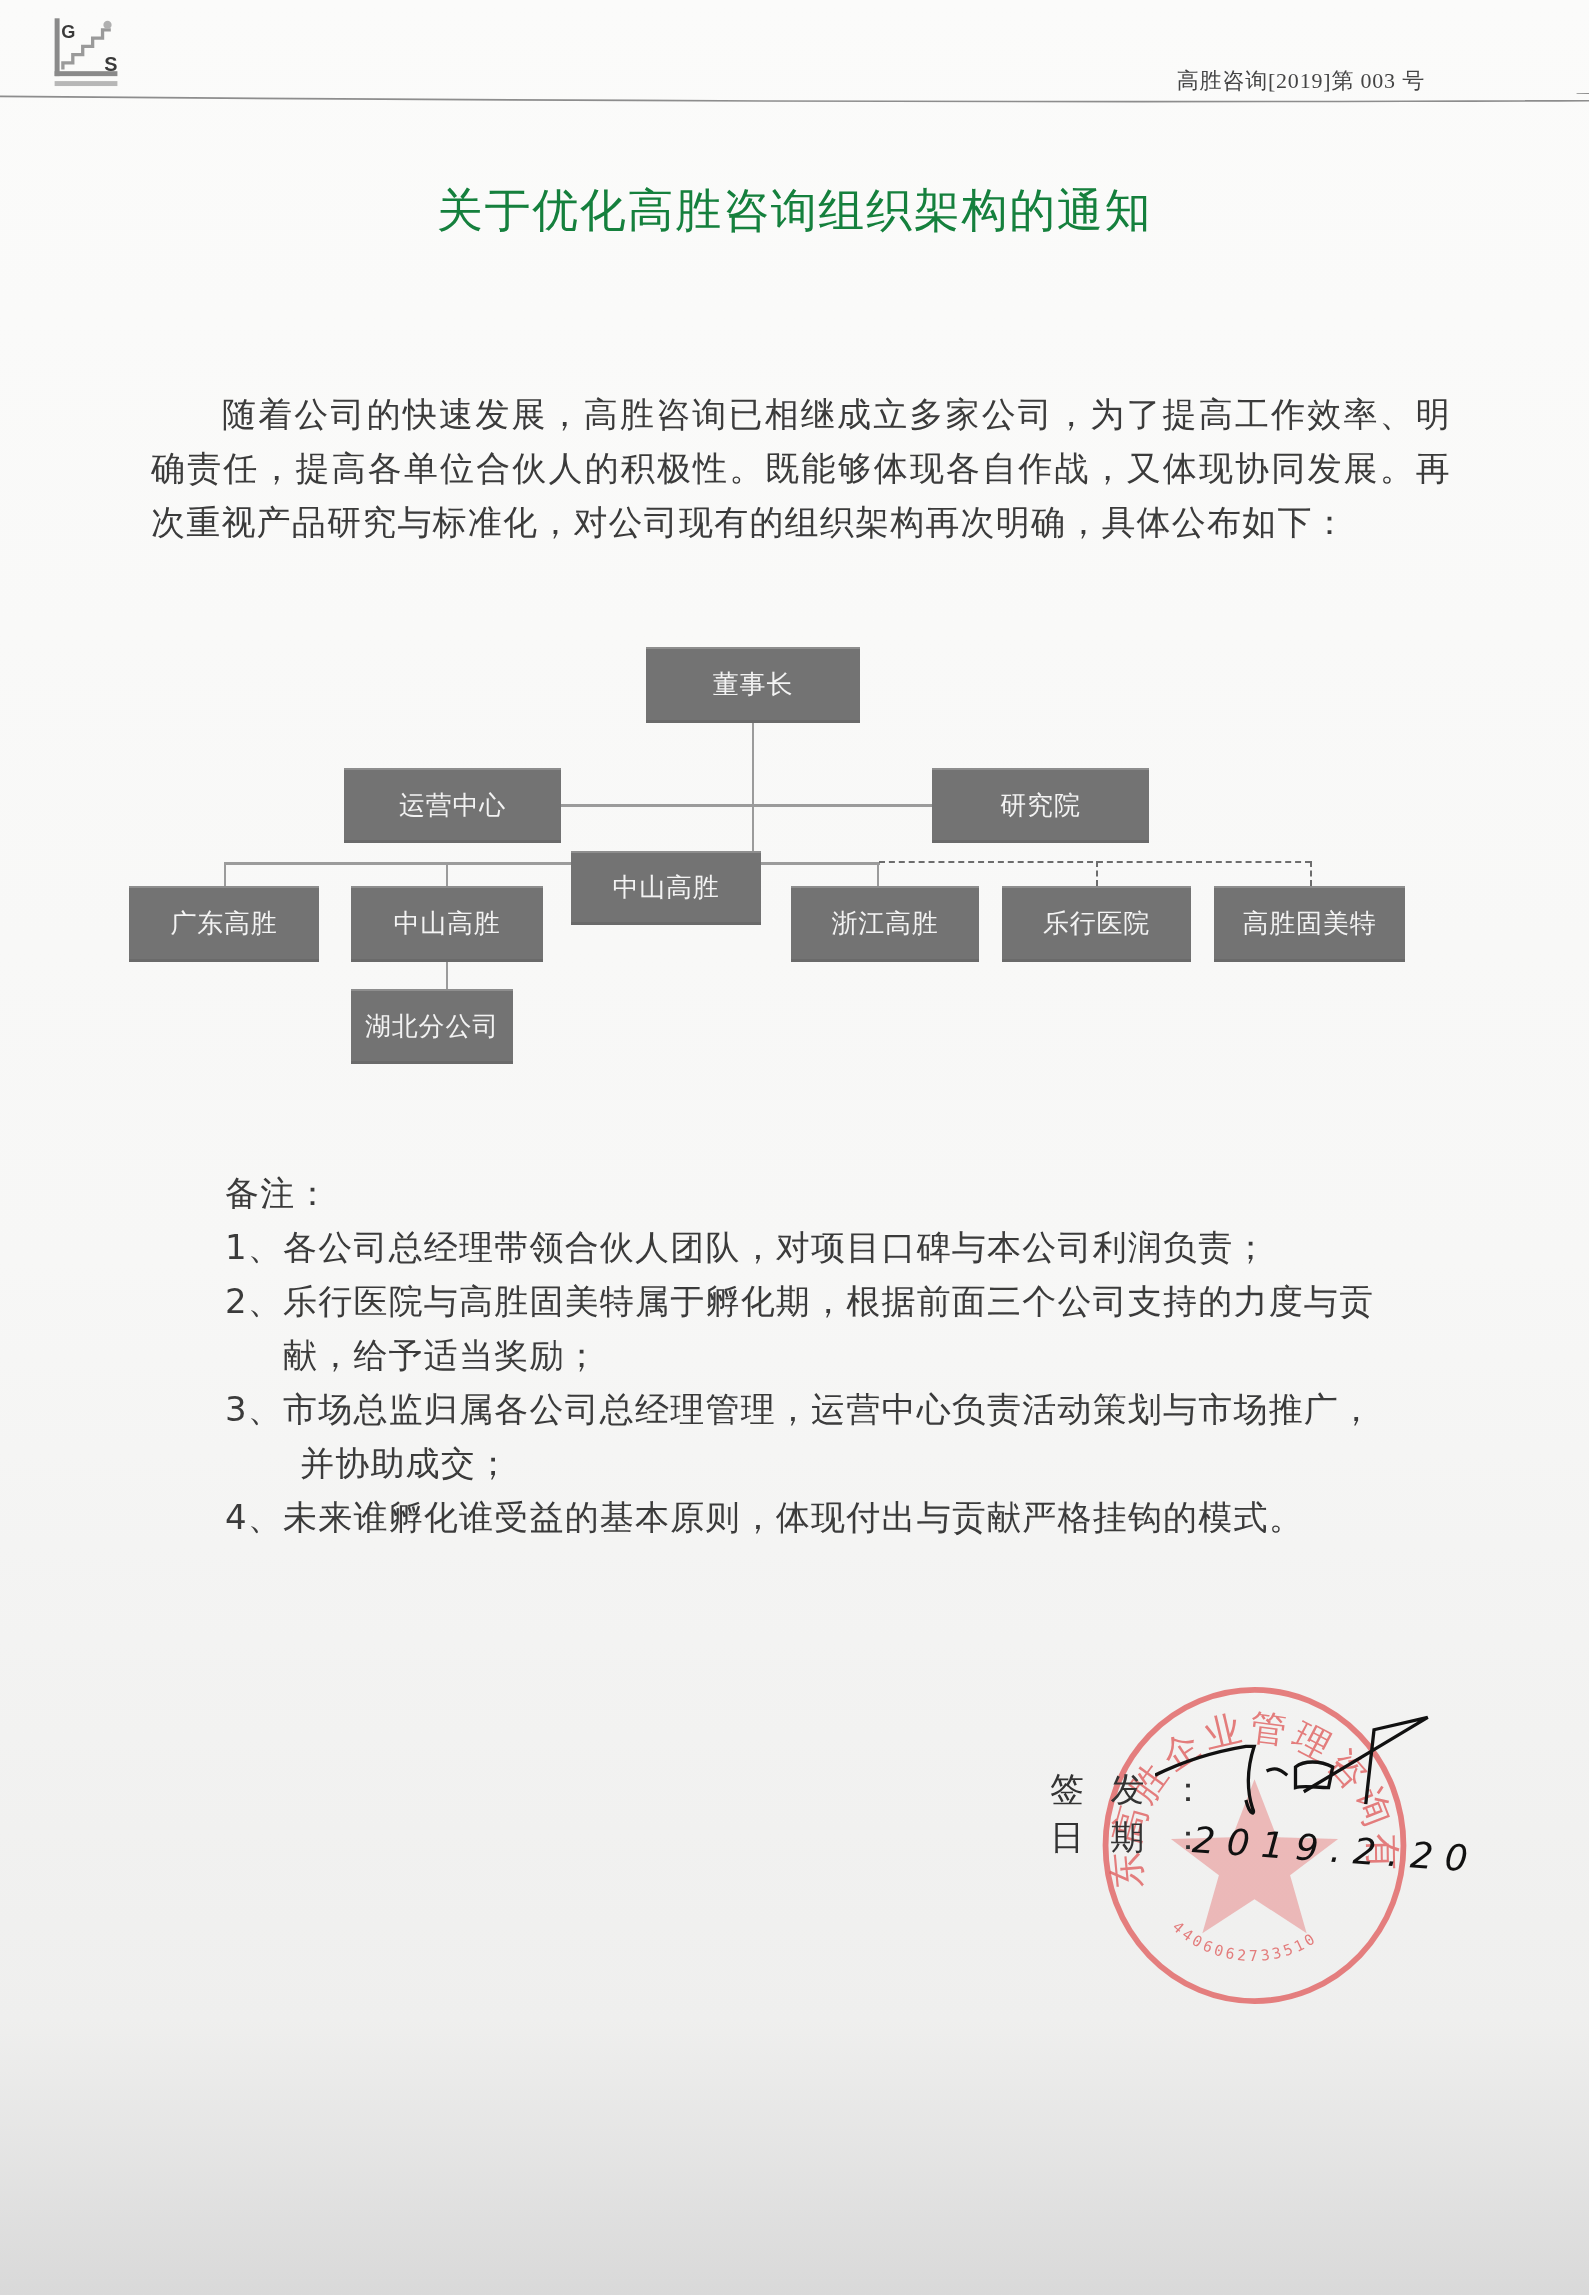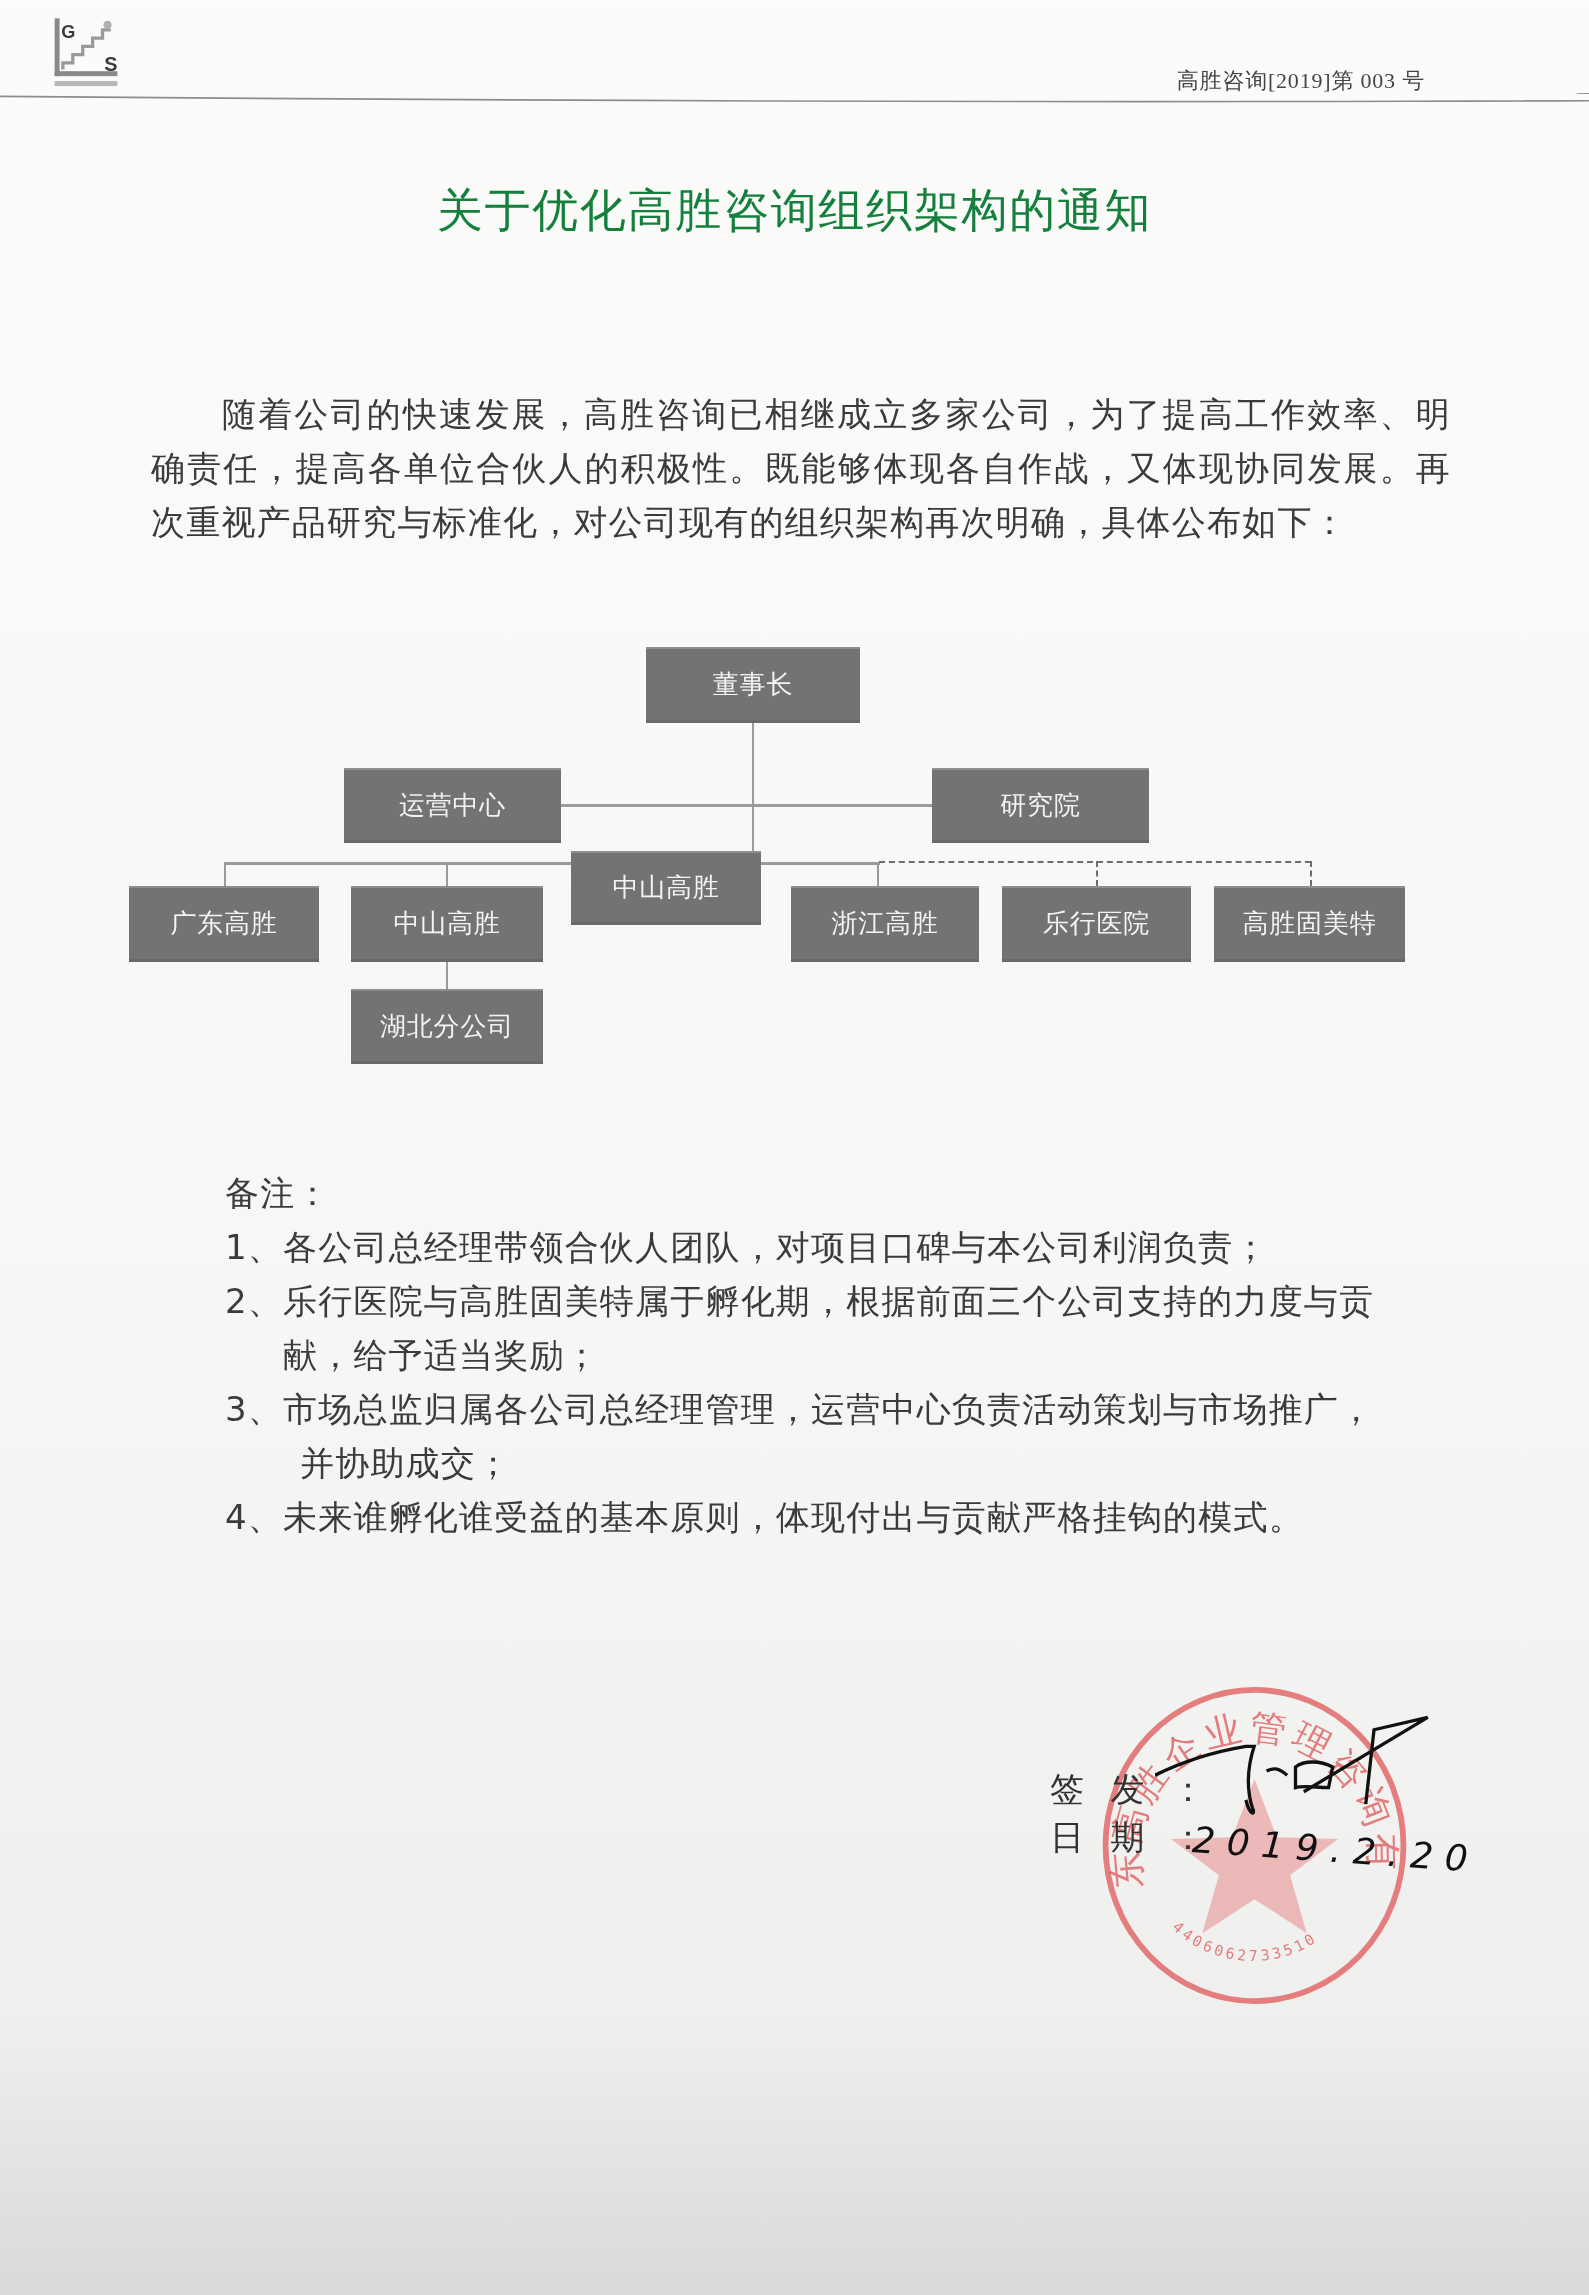--- a/index.html
+++ b/index.html
@@ -102,21 +102,21 @@
 
   <div class="box" style="left:646px; top:647px; width:214px; height:76px;">董事长</div>
   <div class="box" style="left:344px; top:768px; width:217px; height:75px;">运营中心</div>
   <div class="box" style="left:932px; top:768px; width:217px; height:75px;">研究院</div>
   <div class="box" style="left:129px; top:886px; width:190px; height:76px;">广东高胜</div>
   <div class="box" style="left:351px; top:886px; width:192px; height:76px;">中山高胜</div>
   <div class="box" style="left:571px; top:851px; width:190px; height:74px;">中山高胜</div>
   <div class="box" style="left:791px; top:886px; width:188px; height:76px;">浙江高胜</div>
   <div class="box" style="left:1002px; top:886px; width:189px; height:76px;">乐行医院</div>
   <div class="box" style="left:1214px; top:886px; width:191px; height:76px;">高胜固美特</div>
-  <div class="box" style="left:351px; top:989px; width:192px; height:75px;">湖北分公司</div>
+  <div class="box" style="left:351px; top:989px; width:162px; height:75px;">湖北分公司</div>
 </div>
 
 <div class="abs notes">
   <div class="heading">备注：</div>
   <div class="item">
     <span>1、</span><span>各公司总经理带领合伙人团队，对项目口碑与本公司利润负责；</span>
   </div>
   <div class="item">
     <span>2、</span><span>乐行医院与高胜固美特属于孵化期，根据前面三个公司支持的力度与贡</span>
     <span class="cont">献，给予适当奖励；</span>

